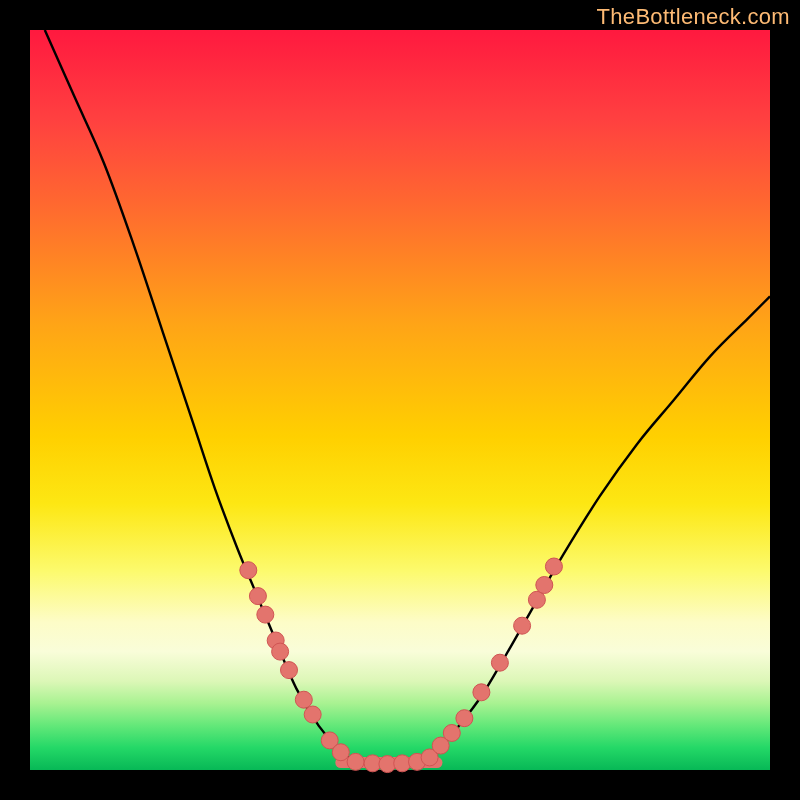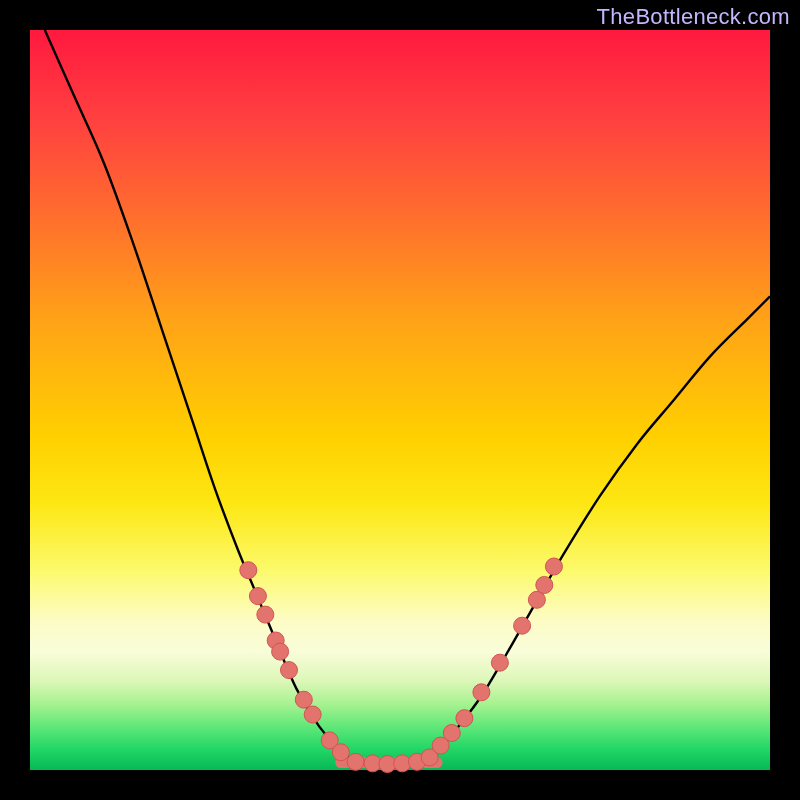--- a/index.html
+++ b/index.html
@@ -45,21 +45,21 @@
     left: 30px;
     top: 30px;
     width: 740px;
     height: 740px;
     overflow: visible;
   }
   .watermark {
     position: absolute;
     top: 4px;
     right: 10px;
-    color: #c4b5fd;
+    color: #fdba74;
     font-size: 22px;
     font-weight: 500;
     letter-spacing: 0.3px;
     margin-left: 22px;
   }
 </style>
 </head>
 <body>
 
 <div class="canvas">

